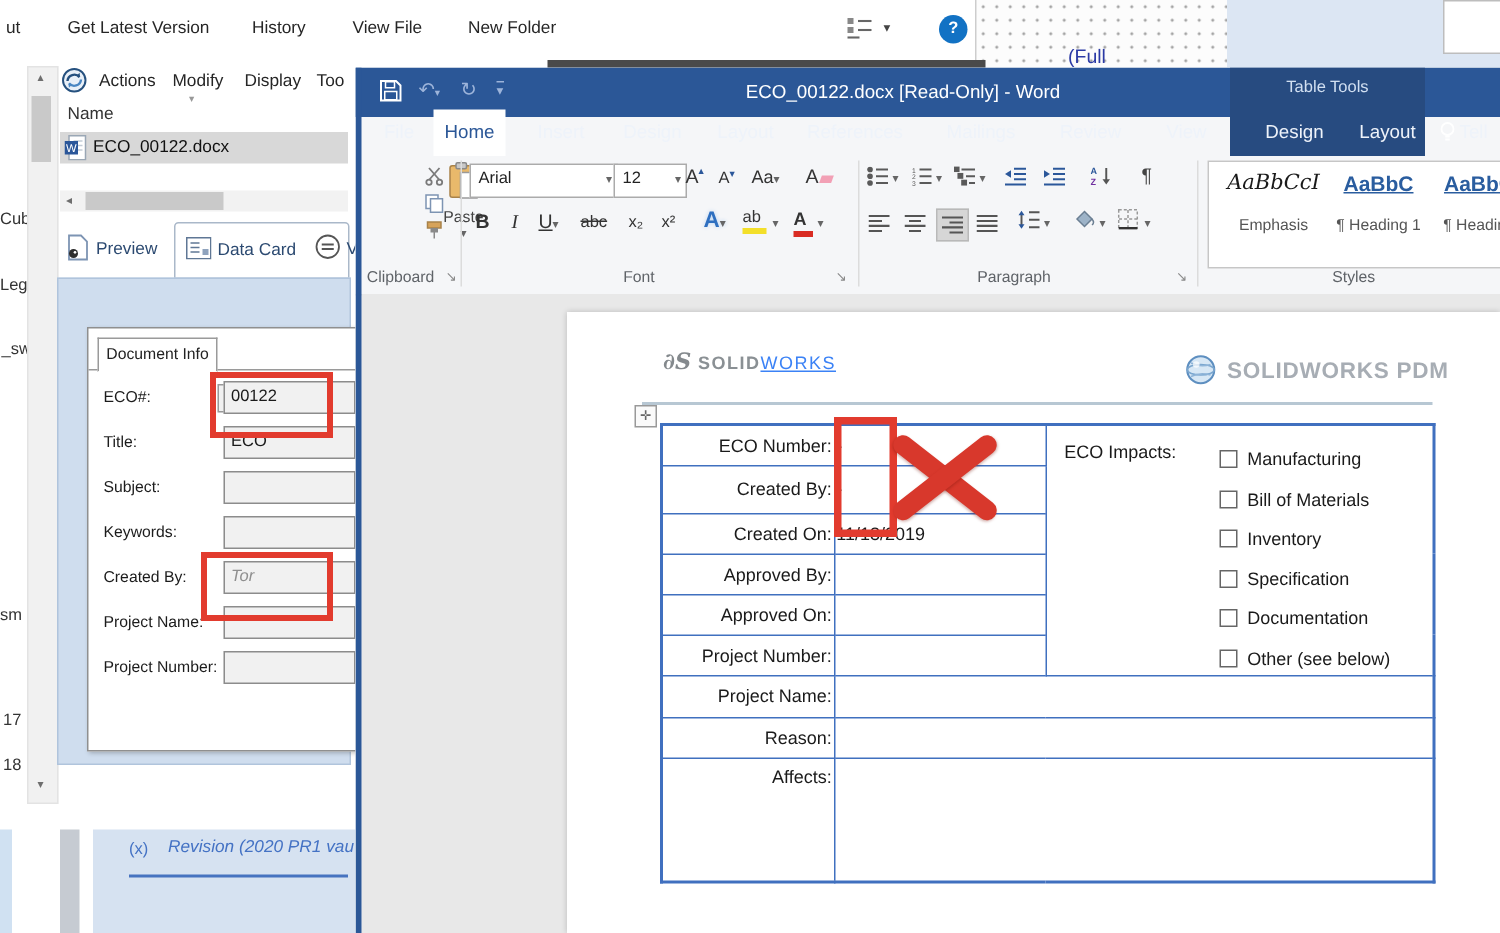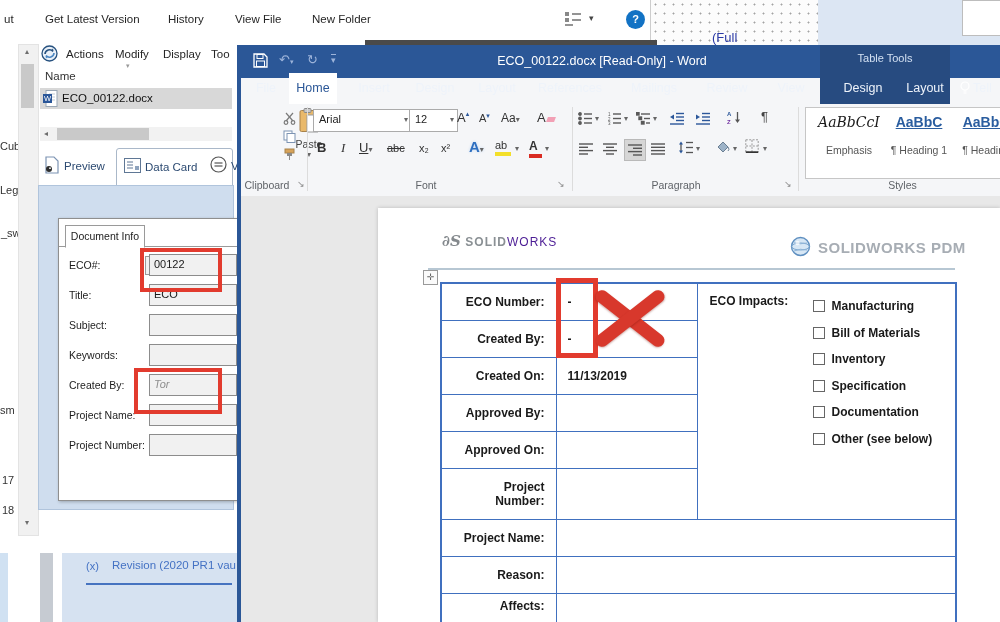--- a/index.html
+++ b/index.html
@@ -59,28 +59,28 @@
   .alignbtn.active{background:#d6d6d6;border:1px solid #b9b9b9;}
   .styles-box{background:#fff;border:1px solid #c6c6c6;}
   .st-sample{font-size:14px;white-space:nowrap;}
   .st-sample.em{font-family:"DejaVu Serif",serif;font-style:italic;color:#1a1a1a;}
   .st-sample.h{color:#2a5d9f;font-weight:bold;text-decoration:underline;}
   .st-name{font-size:10.5px;color:#555;white-space:nowrap;}
   .docarea{background:#e8e8e8;}
   .page{background:#fff;box-shadow:0 0 4px rgba(0,0,0,.2);}
   .lg-mark{font-family:"DejaVu Serif",serif;font-style:italic;font-weight:bold;font-size:15px;color:#84898d;}
   .lg-solid{font-size:12px;font-weight:bold;color:#8a9094;letter-spacing:1px;}
-  .lg-works{font-size:12px;color:#4c1d95;letter-spacing:1px;}
+  .lg-works{font-size:12px;color:#3b82f6;letter-spacing:1px;text-decoration:underline;}
   .pdm-logo{font-size:15px;font-weight:bold;color:#a7adb4;letter-spacing:0.5px;white-space:nowrap;}
   .hrule{background:#b7c7d3;}
   .handle{width:13px;height:13px;border:1px solid #999;background:#fafafa;color:#666;
     font-size:9px;line-height:12px;text-align:center;}
   table.eco{border-collapse:collapse;table-layout:fixed;width:515px;border:2px solid #4070bf;
     font-size:12px;color:#1a1a1a;}
-  table.eco td{border:1px solid #4070bf;padding:11px;overflow:hidden;font-weight:bold;}
+  table.eco td{border:1px solid #4070bf;padding:1px;overflow:hidden;}
   td.lbl{text-align:right;padding-right:5px;}
   td.val{padding-left:8px;}
   td.imp{position:relative;vertical-align:top;}
   .imp-label{position:absolute;left:12px;top:10px;}
   .imp-opts{position:absolute;left:115px;top:9px;}
   .opt{height:26.5px;display:flex;align-items:center;}
   .cb{display:inline-block;width:10px;height:10px;border:1px solid #666;background:#fff;margin-right:7px;}
   .xbar{height:13px;border-radius:7px;background:#d8382c;box-shadow:0 1px 2px rgba(120,20,10,.35);}
 </style>
 </head>
@@ -213,21 +213,21 @@
       <span class="a fld-label" style="left:10px;top:220px;">Project Number:</span>
       <div class="a fld-input" style="left:90px;top:215px;width:82px;height:20px;"></div>
     </div>
     <div class="a red-box" style="left:140px;top:210px;width:74px;height:36px;z-index:5;"></div>
     <div class="a red-box" style="left:134px;top:330px;width:80px;height:38px;z-index:5;"></div>
 
     <div class="a" style="left:0;top:515px;width:8px;height:69px;background:#d0e1f2;"></div>
     <div class="a" style="left:40px;top:515px;width:13px;height:69px;background:#c6cbd2;"></div>
     <div class="a" style="left:62px;top:515px;width:175px;height:69px;background:#d6e2f1;">
       <span class="a rev-blue" style="left:24px;top:7px;font-size:11px;">(x)</span>
-      <span class="a rev-blue" style="left:50px;top:6px;font-size:11.5px;white-space:nowrap;">Revision (2020 PR1 vau</span>
+      <span class="a rev-blue" style="left:50px;top:6px;font-size:11.5px;white-space:nowrap;font-style:italic;">Revision (2020 PR1 vau</span>
       <div class="a" style="left:24px;top:30px;width:146px;height:2px;background:#4673c0;"></div>
     </div>
   </div>
 
   <div class="a word">
     <div class="a" style="left:0;top:0;width:4px;height:577px;background:#2b5797;z-index:9;"></div>
 
     <div class="a titlebar" style="left:0;top:0;width:763px;height:33px;"></div>
     <div class="a ctx-block" style="left:583px;top:0;width:130px;height:59px;"></div>
     <span class="a" style="left:16px;top:8px;z-index:2;">

